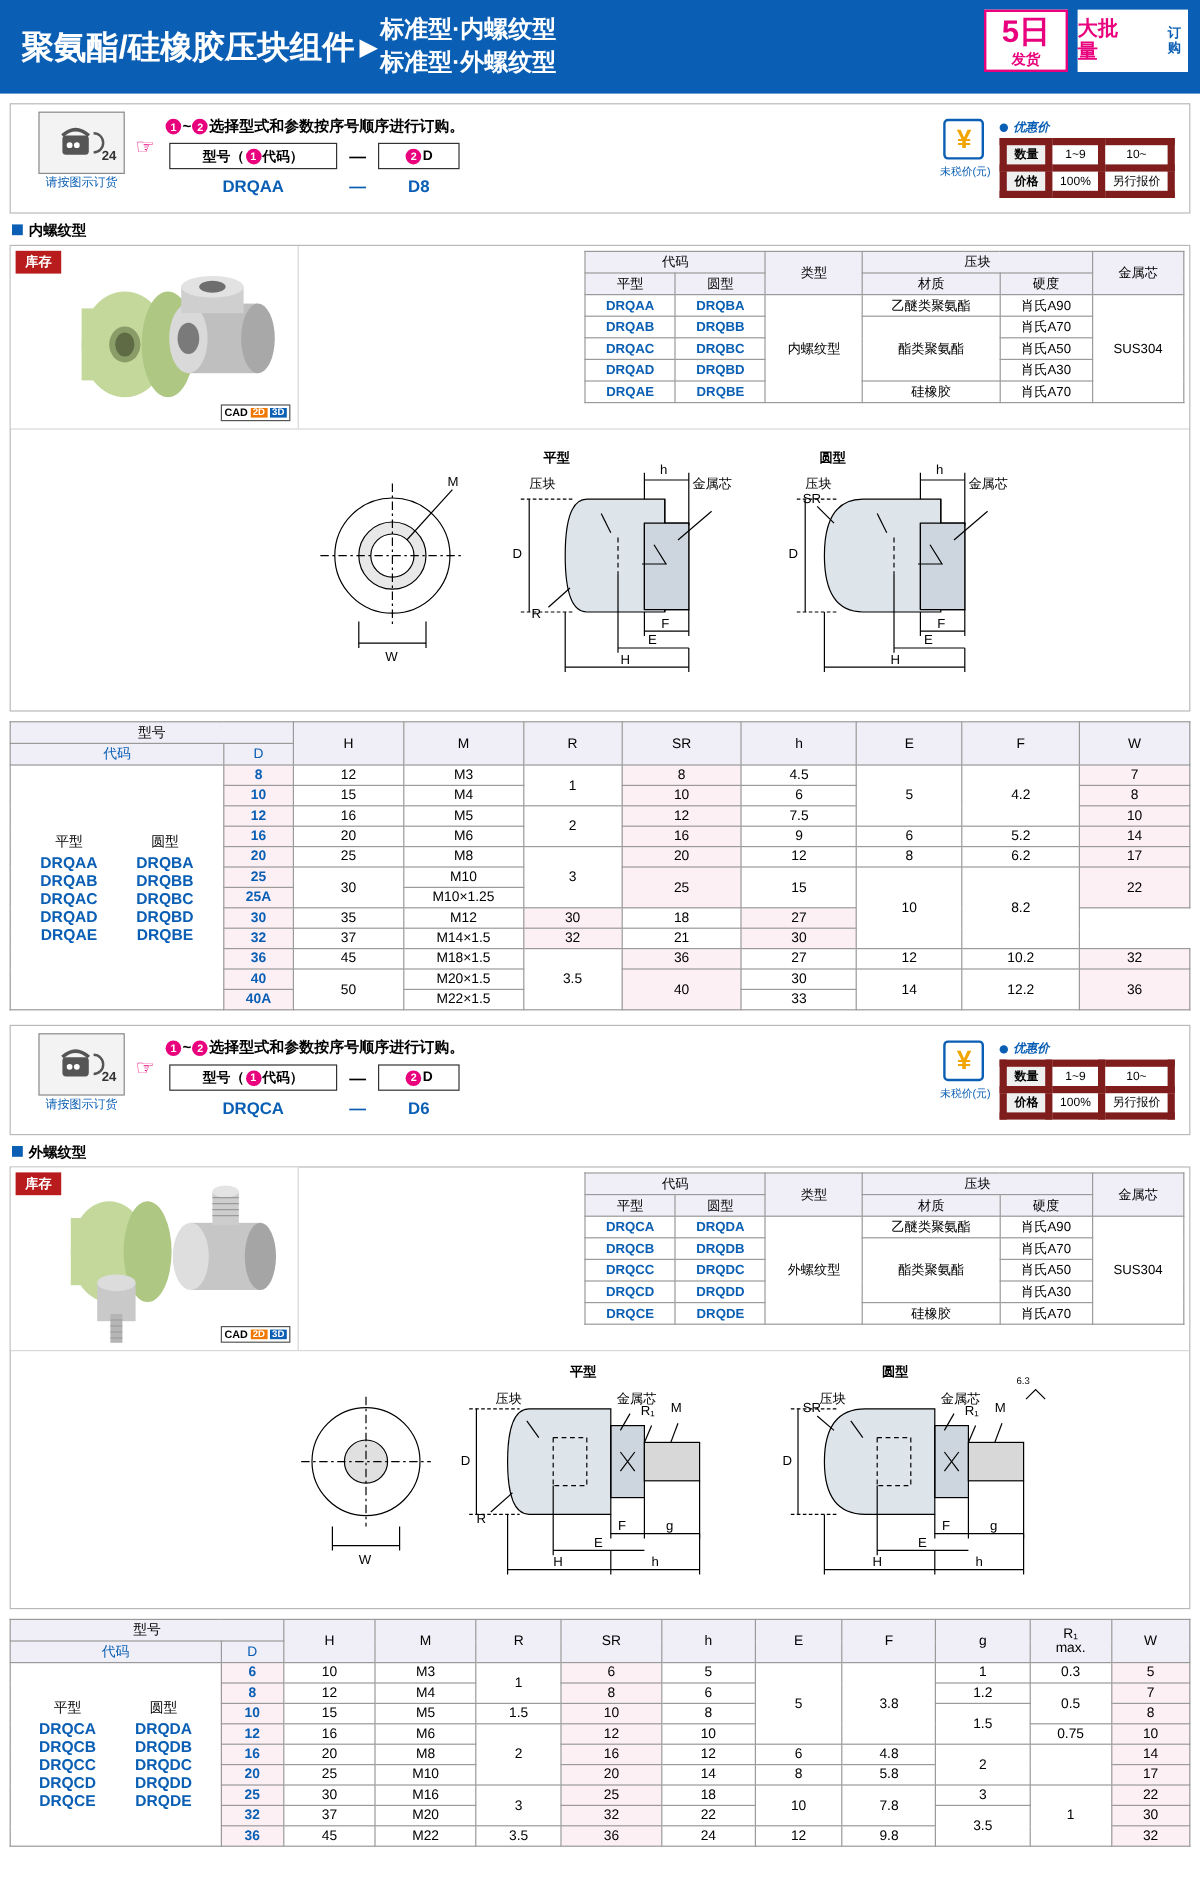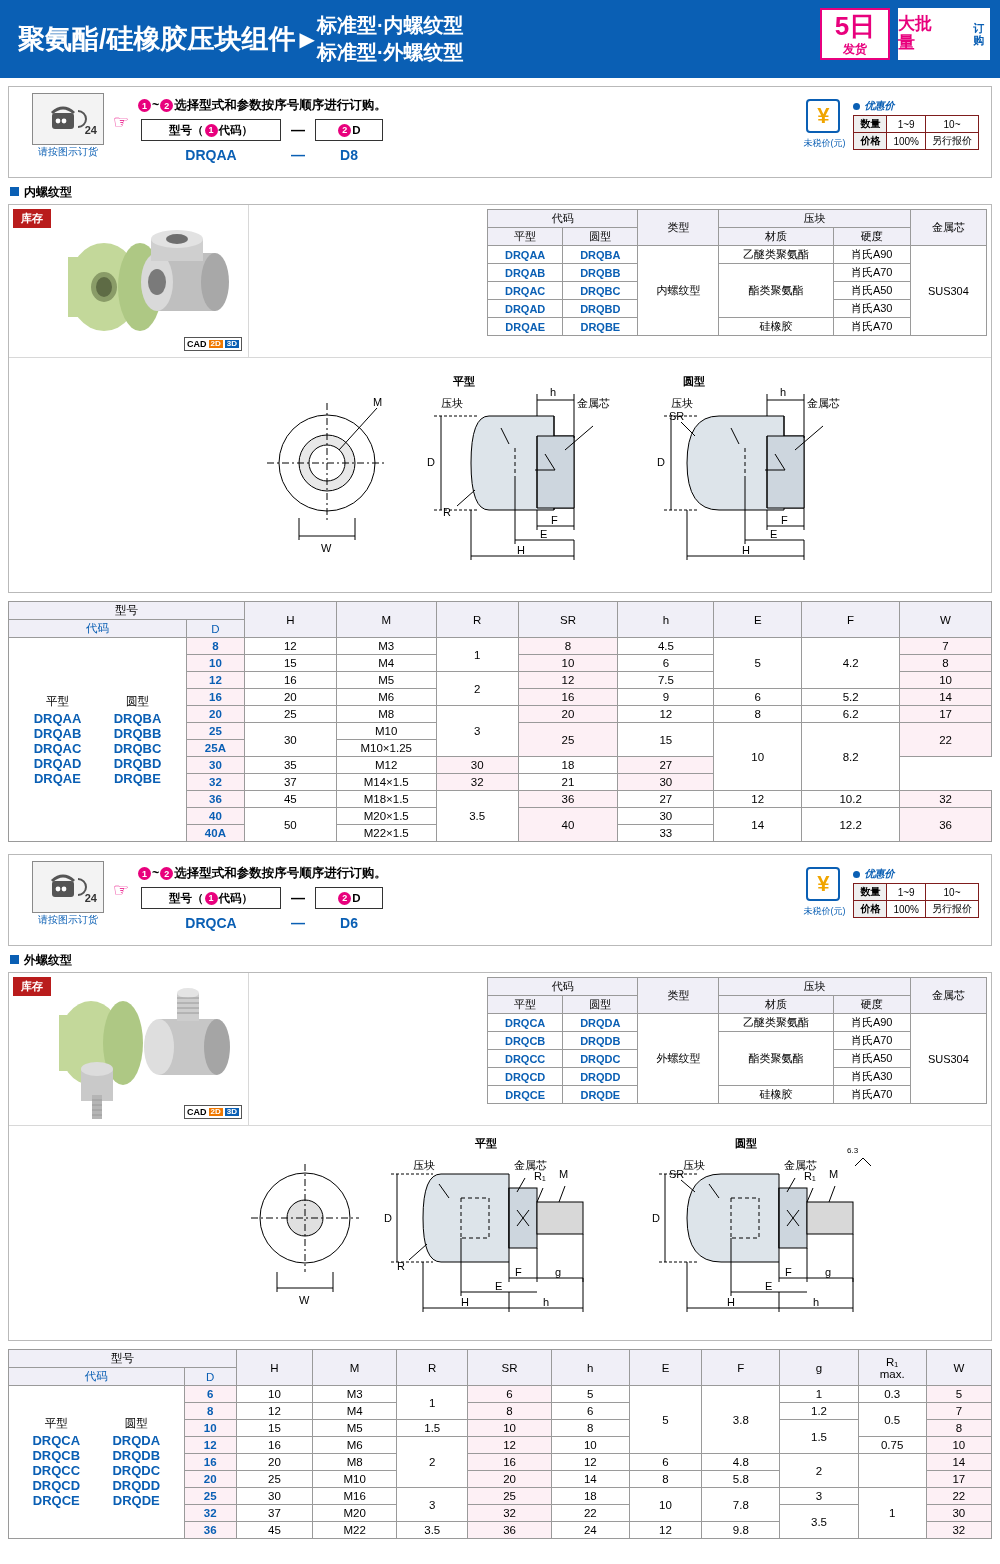--- a/index.html
+++ b/index.html
@@ -123,21 +123,21 @@
     width:34px; height:34px; border:2px solid #0a5fb4; border-radius:4px;
     display:flex; align-items:center; justify-content:center;
     color:#f0a500; font-size:22px; font-weight:bold; margin:0 auto; background:#fff;
   }
   .yen-cap { font-size:9px; color:#0a5fb4; margin-top:4px; white-space:nowrap; }
   .price-table { font-size:10px; }
   .price-head { display:flex; align-items:center; gap:4px; margin-bottom:2px; }
   .blue-dot { width:7px; height:7px; border-radius:50%; background:#0a5fb4; display:inline-block;}
   .price-head span { color:#0a5fb4; font-weight:bold;font-style:italic; }
   .ptab { border-collapse:collapse; }
-  .ptab td { border:1px solid #7f1d1d; padding:1px 6px; font-size:10px; text-align:center; white-space:nowrap;}
+  .ptab td { border:6px solid #7f1d1d; padding:1px 6px; font-size:10px; text-align:center; white-space:nowrap;}
   .ptab td.lbl { background:#efefef; font-weight:bold; }
 
   
   .sec-label { margin: 6px 0 3px 10px; font-size:12px; font-weight:bold; }
   .sec-label .sq { display:inline-block; width:9px; height:9px; background:#0a5fb4; margin-right:5px; }
 
   
   .panel { margin: 0 8px; border:1px solid #b9b9b9; position:relative; }
   .panel-inner { display:flex; }
   .photo-col { width: 240px; border-right:1px solid #d8d8d8; position:relative; height:152px; background:#fff;}

